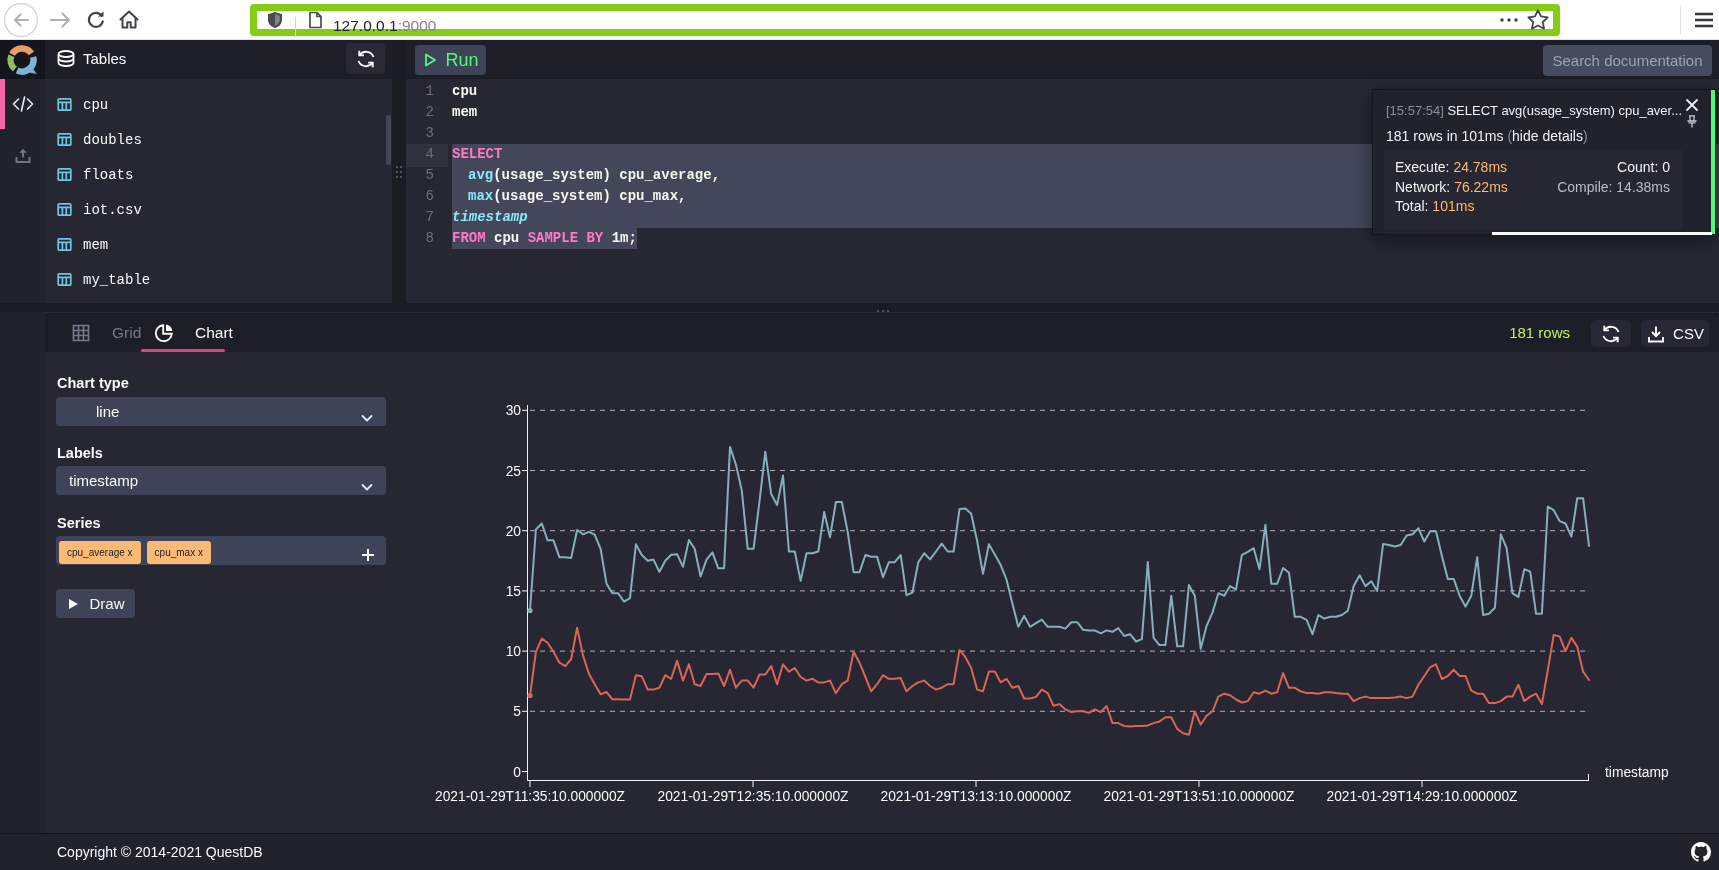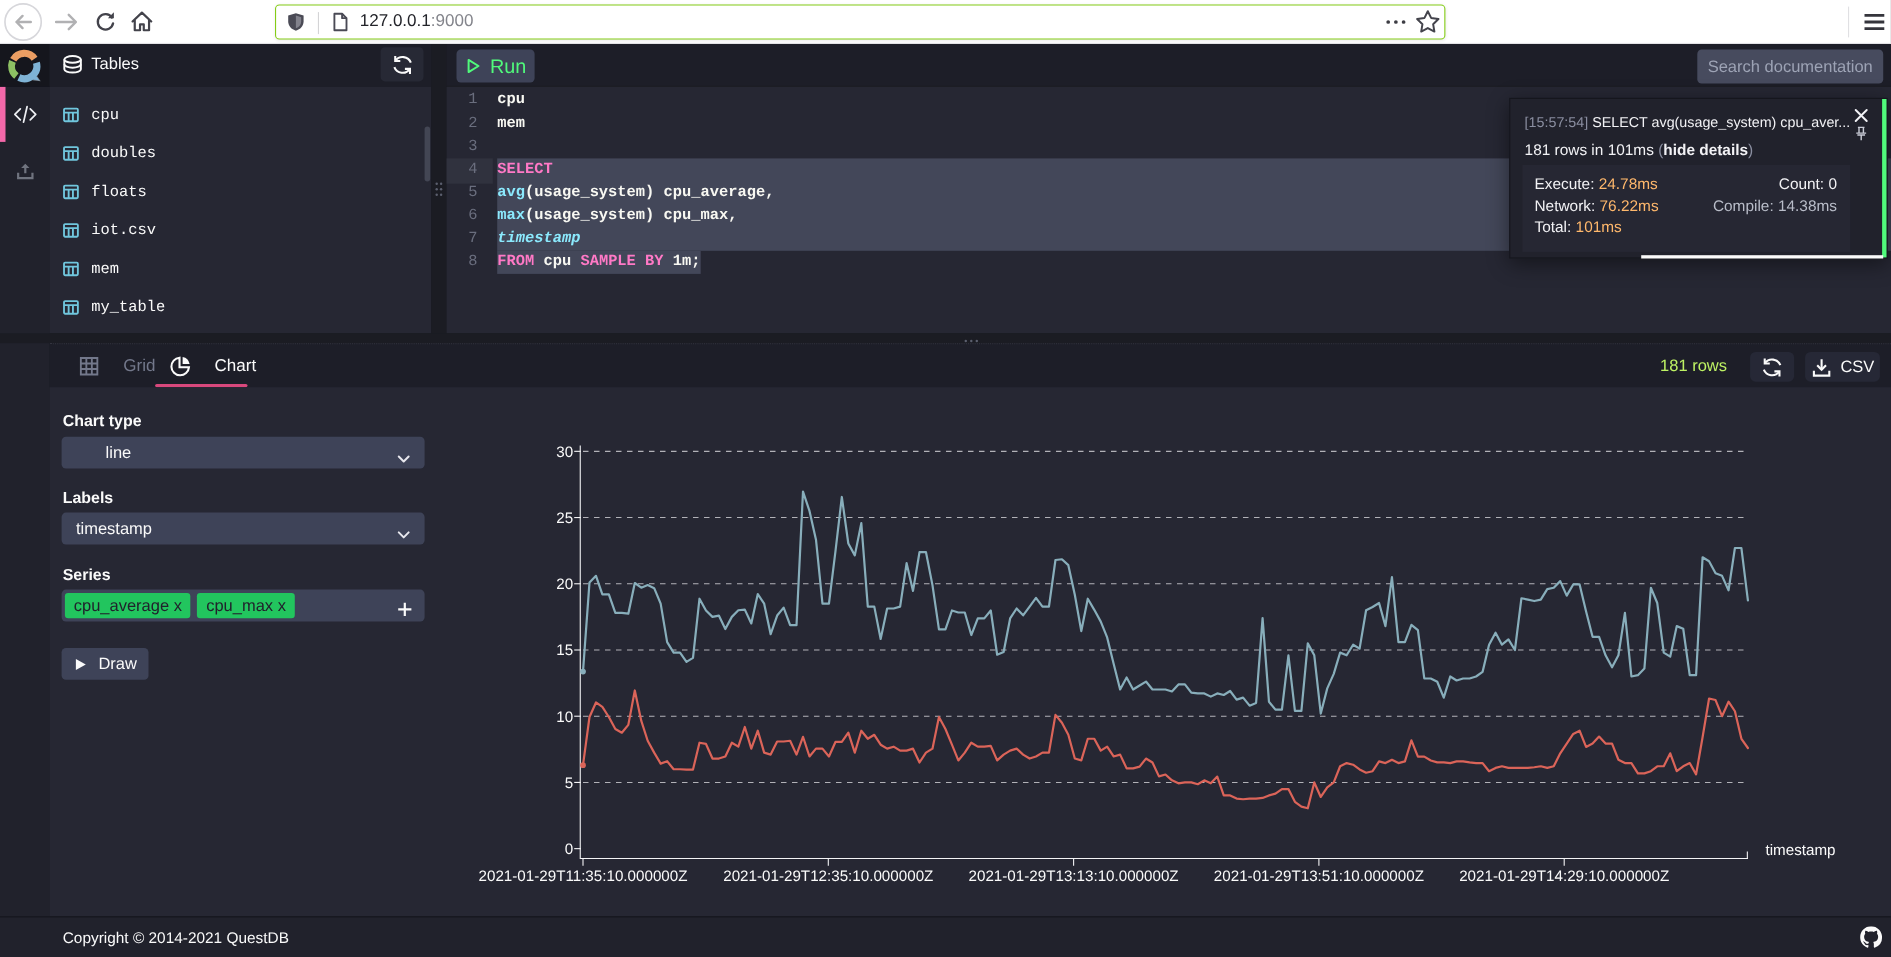--- a/index.html
+++ b/index.html
@@ -1,21 +1,21 @@
 <!DOCTYPE html>
 <html><head><meta charset="utf-8"><title>QuestDB</title>
 <style>
 * { margin:0; padding:0; box-sizing:border-box; }
 html,body { width:1719px; height:870px; overflow:hidden; background:#1b1c23; }
 body { font-family:"Liberation Sans",sans-serif; }
 #page { position:relative; width:1719px; height:870px; }
 
 #chrome { position:absolute; left:0; top:0; width:1719px; height:40px; background:#fff; border-bottom:1px solid #e3e3e6; }
 #chrome .ic { position:absolute; top:50%; transform:translateY(-50%); display:flex; }
-#urlbar { position:absolute; left:250px; top:4px; width:1064px; height:32px; background:#fff; border:1px solid #84cc16; border-radius:4px; box-shadow:0 1px 3px rgba(0,0,0,0.08); }
+#urlbar { position:absolute; left:250px; top:4px; width:1310px; height:32px; background:#fff; border:7px solid #84cc16; border-radius:4px; box-shadow:0 1px 3px rgba(0,0,0,0.08); }
 #urlbar .sep { position:absolute; left:38px; top:6px; width:1px; height:20px; background:#d4d4d6; }
 .urltext { position:absolute; left:76px; top:0; height:30px; line-height:30px; font-size:15.5px; color:#23242a; }
 .urltext .gray { color:#84858c; }
 
 #app { position:absolute; left:0; top:40px; width:1719px; height:830px; background:#1b1c23; }
 #topbar { position:absolute; left:0; top:0; width:1719px; height:38px; background:#1d1e28; }
 #logobox { position:absolute; left:0; top:0; width:45px; height:39px; background:#15161d; }
 #sidebar { position:absolute; left:0; top:39px; width:45px; height:754px; background:#21222c; }
 .sideitem { position:absolute; left:0; width:45px; height:50px; }
 .pinkbar { position:absolute; left:0; top:0; width:5px; height:50px; background:#f368a9; }
@@ -29,49 +29,49 @@
 #tpanel { position:absolute; left:45px; top:39px; width:347px; height:224px; background:#262733; overflow:hidden; }
 .trow { position:relative; height:35px; display:flex; align-items:center; padding-left:12px; gap:11px; color:#fafafa; font-family:"Liberation Mono",monospace; font-size:14px; }
 .trow:first-child { margin-top:8px; }
 #tscroll { position:absolute; left:386px; top:75px; width:5px; height:50px; background:#434654; border-radius:3px; }
 #vdivider { position:absolute; left:392px; top:0px; width:14px; height:263px; background:#1b1c23; }
 
 #editor { position:absolute; left:406px; top:39px; width:1313px; height:224px; background:#262733; }
 .cl { position:relative; height:21px; }
 .ln { position:absolute; left:0; width:28px; text-align:right; color:#6a6e7e; font-family:"Liberation Mono",monospace; font-size:14px; line-height:21px; }
 .ct { position:absolute; left:46px; font-family:"Liberation Mono",monospace; font-size:14px; line-height:21px; font-weight:bold; white-space:pre; }
-.tw { color:#f8f8f2; } .tp { color:#ff79c6; } .tc { color:#8be9fd; }
+.tw { color:#f8f8f2; } .tp { color:#ff79c6; } .tc { color:#8be9fd;padding-left:16px; }
 .tci { color:#8be9fd; font-style:italic; }
 #sel47 { position:absolute; left:452px; top:103.5px; width:1267px; height:84px; background:#434759; }
 #sel8 { position:absolute; left:452px; top:187.5px; width:185px; height:21px; background:#434759; }
 #gut4 { position:absolute; left:406px; top:103.5px; width:42px; height:23px; background:#30323e; }
 #codelines { position:absolute; left:406px; top:40.5px; width:1300px; }
 
 #hsplit { position:absolute; left:0; top:263px; width:1719px; height:9px; background:#1b1c23; }
 
 #tabbar { position:absolute; left:45px; top:272px; width:1674px; height:40px; background:#1d1e28; border-top:1px dotted #33343f; }
 #tabbar .tab { position:absolute; top:0; height:40px; display:flex; align-items:center; gap:21px; font-size:15.5px; }
 #chart-underline { position:absolute; left:96px; top:36px; width:84px; height:3px; background:#d8487c; border-radius:2px; }
 #rows181 { position:absolute; right:149px; top:0; height:40px; line-height:40px; color:#bef264; font-size:15px; }
 #refbtn2 { position:absolute; right:88px; top:7px; width:40px; height:27px; background:#262836; border-radius:5px; display:flex; align-items:center; justify-content:center; }
 #csvbtn { position:absolute; right:10px; top:7px; width:68px; height:27px; background:#262836; border-radius:5px; color:#fafafa; font-size:15px; display:flex; align-items:center; justify-content:center; gap:7px; }
 #content { position:absolute; left:45px; top:312px; width:1674px; height:481px; background:#262733; }
 
 .cfglab { position:absolute; left:12px; color:#fafafa; font-size:14.5px; font-weight:bold; }
 .select { position:absolute; left:11px; width:330px; height:29px; background:#3e4358; border-radius:4px; color:#fafafa; font-size:15px; line-height:29px; padding-left:13px; }
 .select .chv { position:absolute; right:12px; top:8px; }
-.chip { display:inline-block; height:23px; line-height:23px; background:#22c55e; color:#21222c; border-radius:3px; font-size:15px; padding:0 8px; margin-right:6px; }
+.chip { display:inline-block; height:23px; line-height:23px; background:#fdba74; color:#21222c; border-radius:3px; font-size:10px; padding:0 8px; margin-right:6px; }
 #drawbtn { position:absolute; left:11px; top:237px; width:79px; height:29px; background:#3e4358; border-radius:4px; color:#fafafa; font-size:15px; display:flex; align-items:center; justify-content:center; gap:9px; }
 
 #popup { position:absolute; left:1372px; top:49px; width:344px; height:146px; background:#21222c; border:1px solid #15161d; box-shadow:0 5px 18px rgba(0,0,0,0.45); }
 #popup .gbar { position:absolute; right:0; top:0; width:4px; height:144px; background:#50fa7b; }
 #popup .l1 { position:absolute; left:13px; top:13px; font-size:13px; color:#f2f2f5; white-space:nowrap; width:298px; overflow:hidden; }
 #popup .l1 .ts { color:#8a8ea0; }
 #popup .l2 { position:absolute; left:13px; top:38px; font-size:14px; color:#f2f2f5; }
-#popup .l2 b { font-weight:bold; }
+#popup .l2 b { font-weight:normal; }
 #popup .l2 .par { color:#8a8ea0; }
 #details { position:absolute; left:11px; top:60px; width:298px; height:79px; background:#262733; font-size:14px; color:#f2f2f5; }
 #details .lcol { position:absolute; left:11px; top:8px; line-height:19.5px; }
 #details .rcol { position:absolute; right:12px; top:8px; line-height:19.5px; text-align:right; }
 #details .o { color:#ffb86c; }
 #details .g { color:#b9bdc9; }
 #popup .xi { position:absolute; right:14px; top:6px; }
 #popup .pini { position:absolute; right:15px; top:24px; }
 #popup .prog { position:absolute; right:3px; bottom:-1px; width:220px; height:3px; background:#fafafa; }
 

